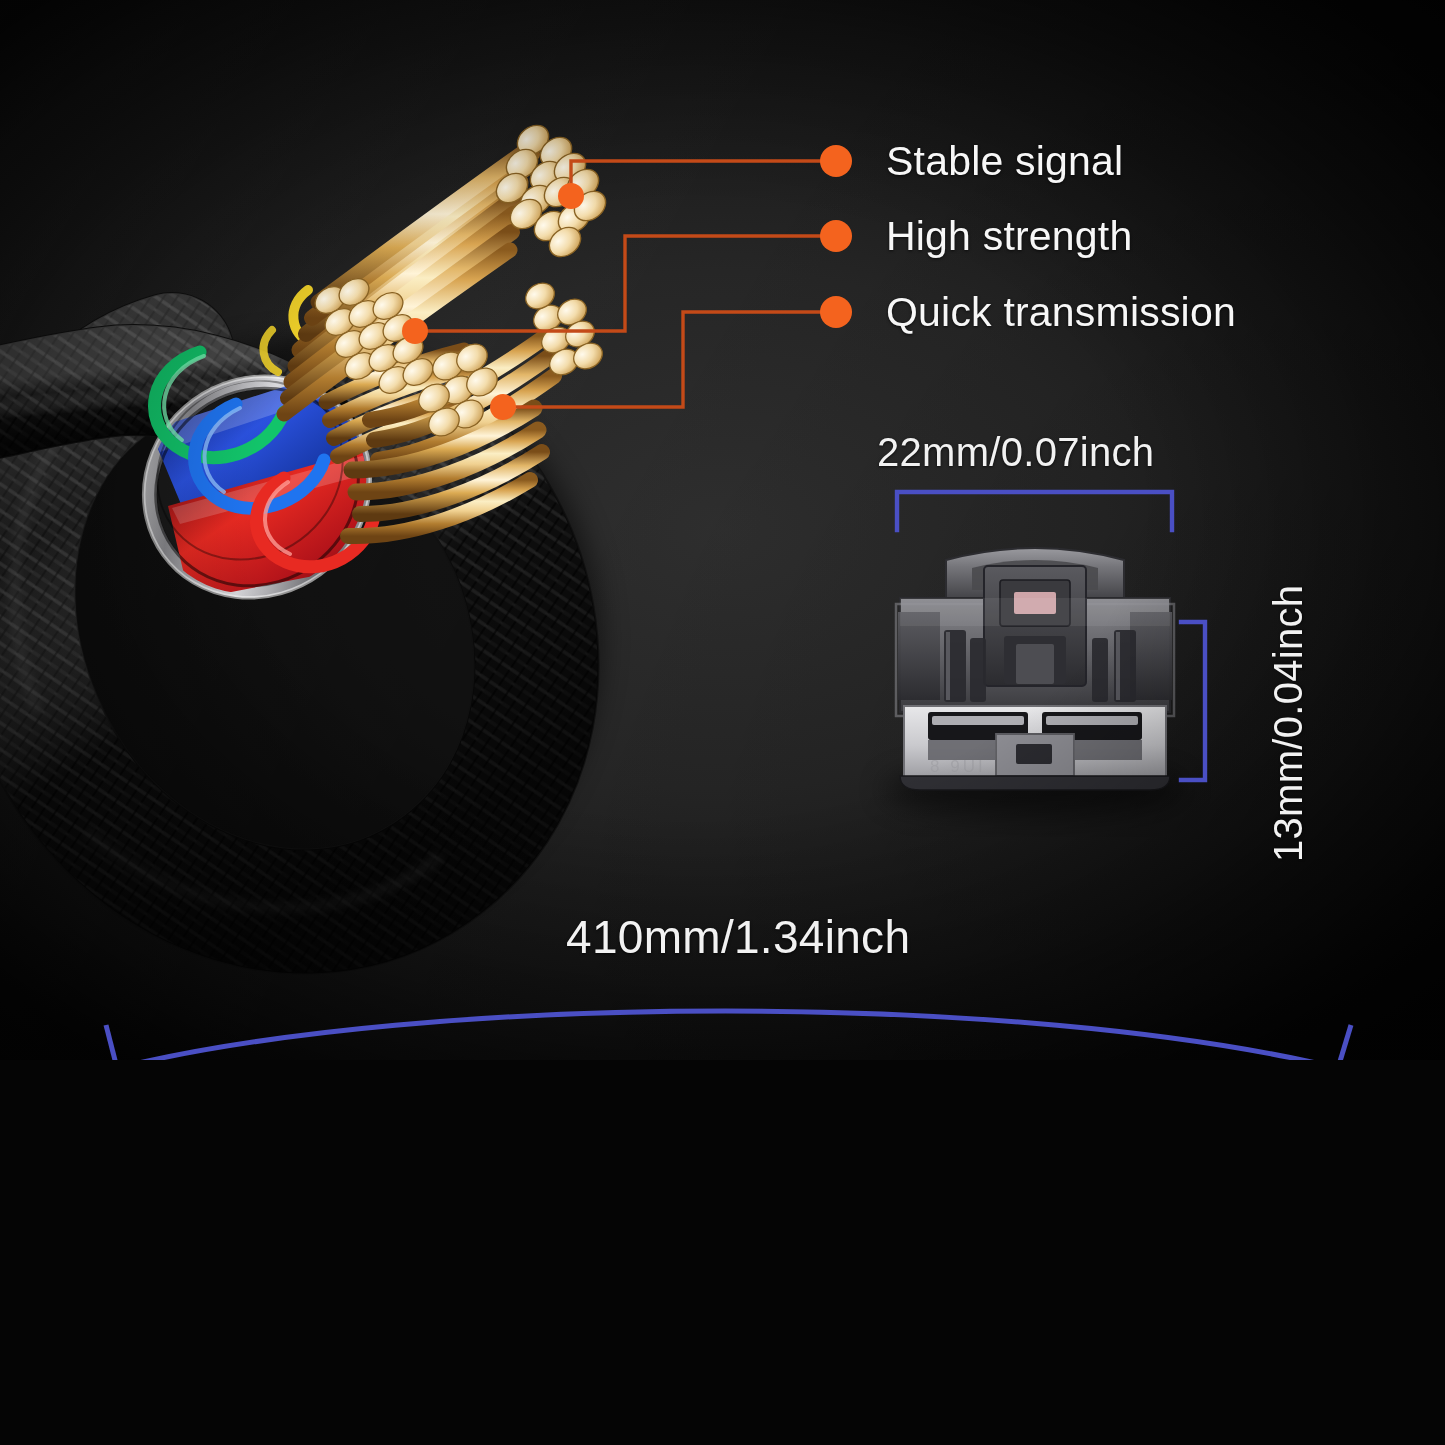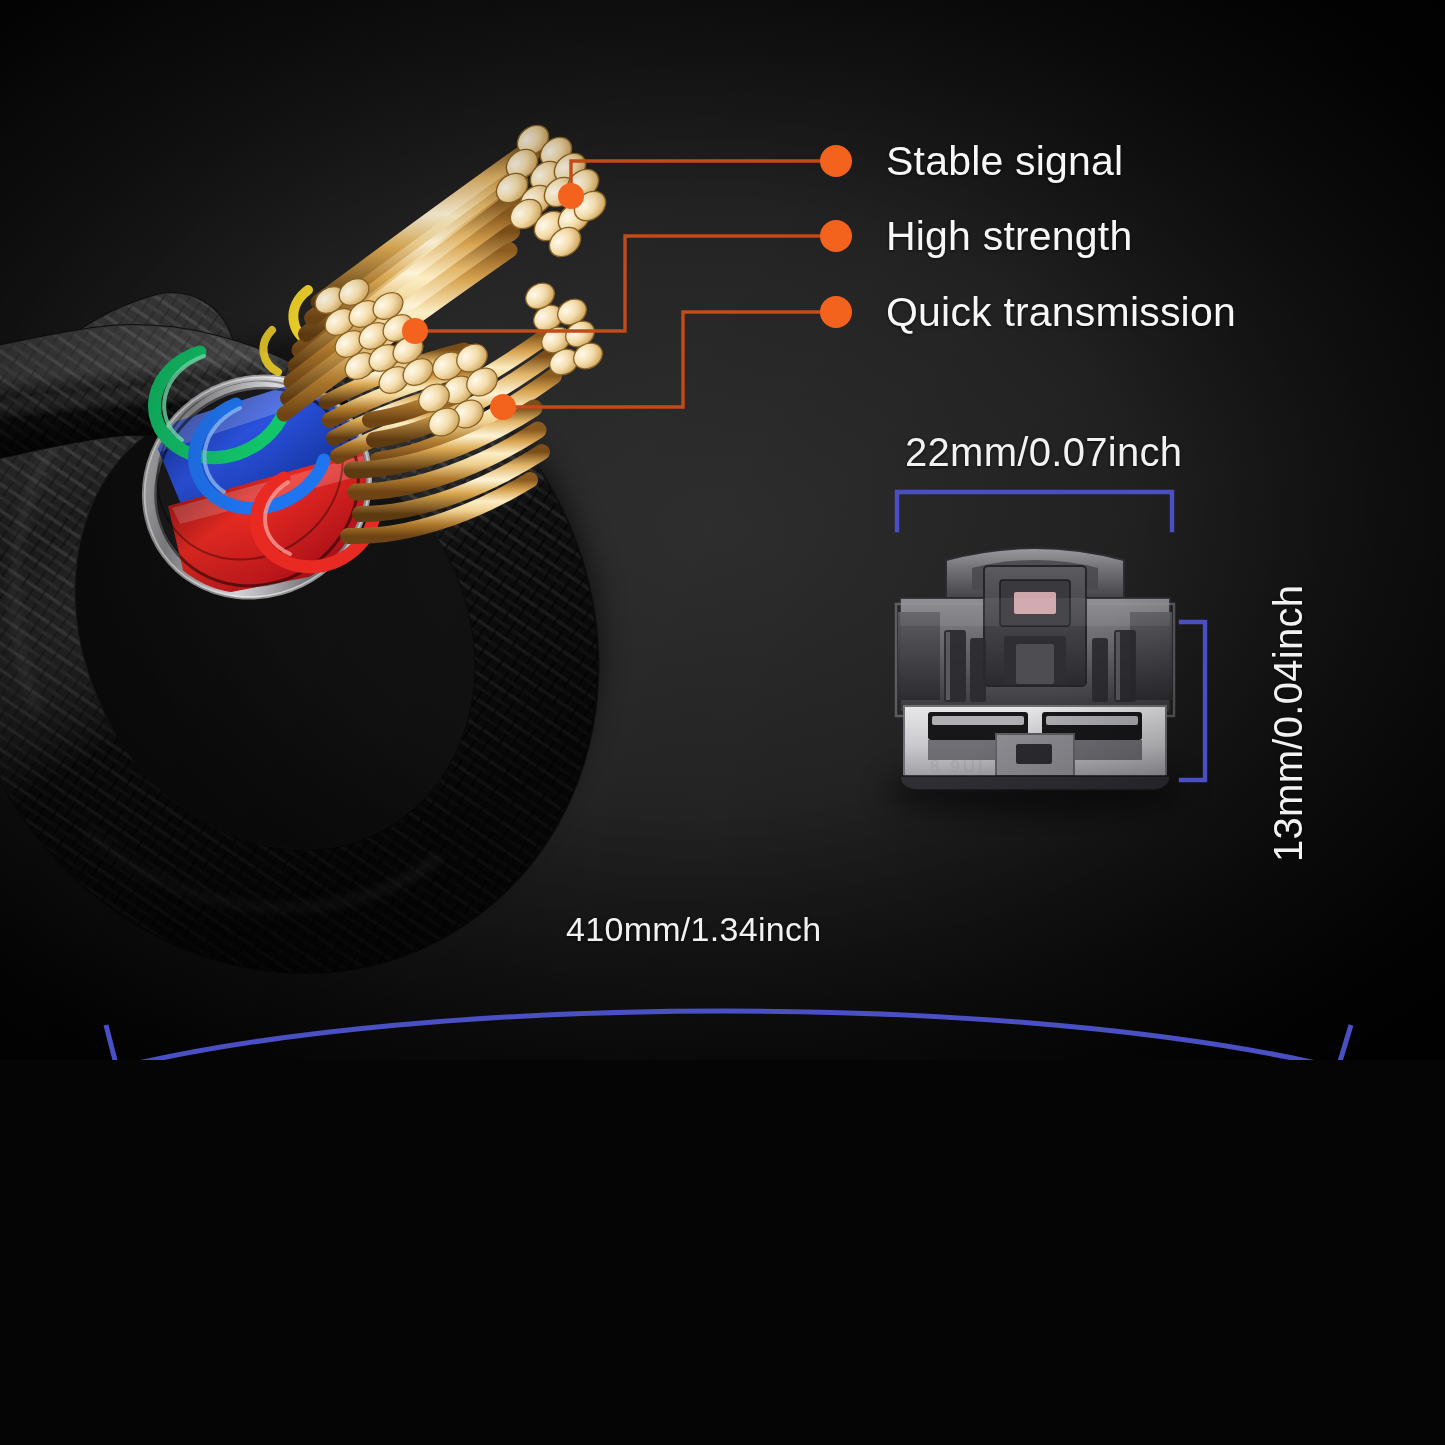--- a/index.html
+++ b/index.html
@@ -46,21 +46,21 @@
     font-size:40px;
     font-weight:300;
     letter-spacing:0.3px;
     white-space:nowrap;
     text-shadow:0 1px 3px rgba(0,0,0,0.7);
   }
   .dim-text.vertical {
     transform-origin:left top;
     transform:rotate(-90deg);
   }
-  .dim-text.big { font-size:34px; }
+  .dim-text.big { font-size:46px; }
 
   
   svg.layer {
     position:absolute; left:0; top:0;
     width:1445px; height:1445px;
     overflow:visible;
     pointer-events:none;
   }
 </style>
 </head>
@@ -501,19 +501,19 @@
       <path d="M 1338 1068 L 1351 1025"></path>
     </g>
   </svg>
 
   <div class="feature-label" style="left:886px; top:138px;">Stable signal</div>
 
   <div class="feature-label" style="left:886px; top:289px;">Quick transmission</div>
 
   <div class="feature-label" style="left:886px; top:213px;">High strength</div>
 
-  <div class="dim-text" style="left:877px; top:430px;margin-left:28px;">22mm/0.07inch</div>
+  <div class="dim-text" style="left:877px; top:430px;">22mm/0.07inch</div>
 
   <div class="dim-text vertical" style="left:1266px; top:862px;">13mm/0.04inch</div>
 
   <div class="dim-text big" style="left:566px; top:910px;">410mm/1.34inch</div>
 
 </div>
 
 </body></html>

